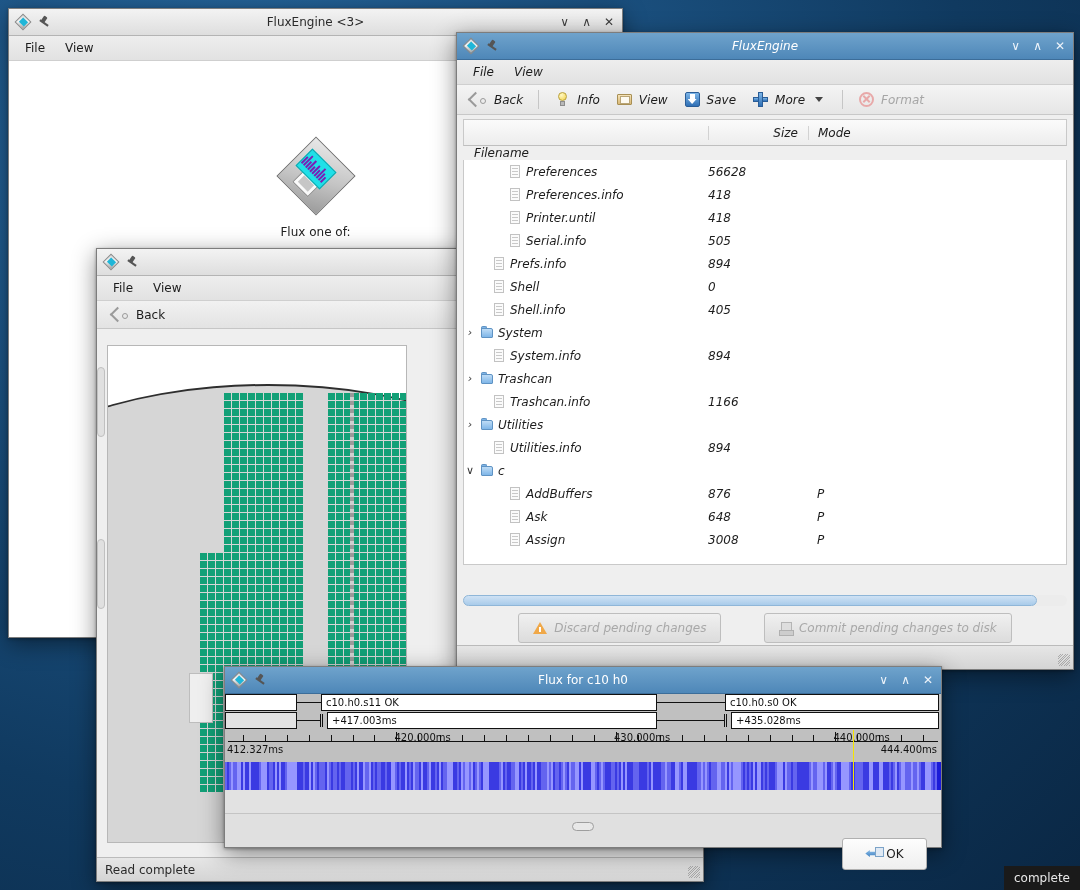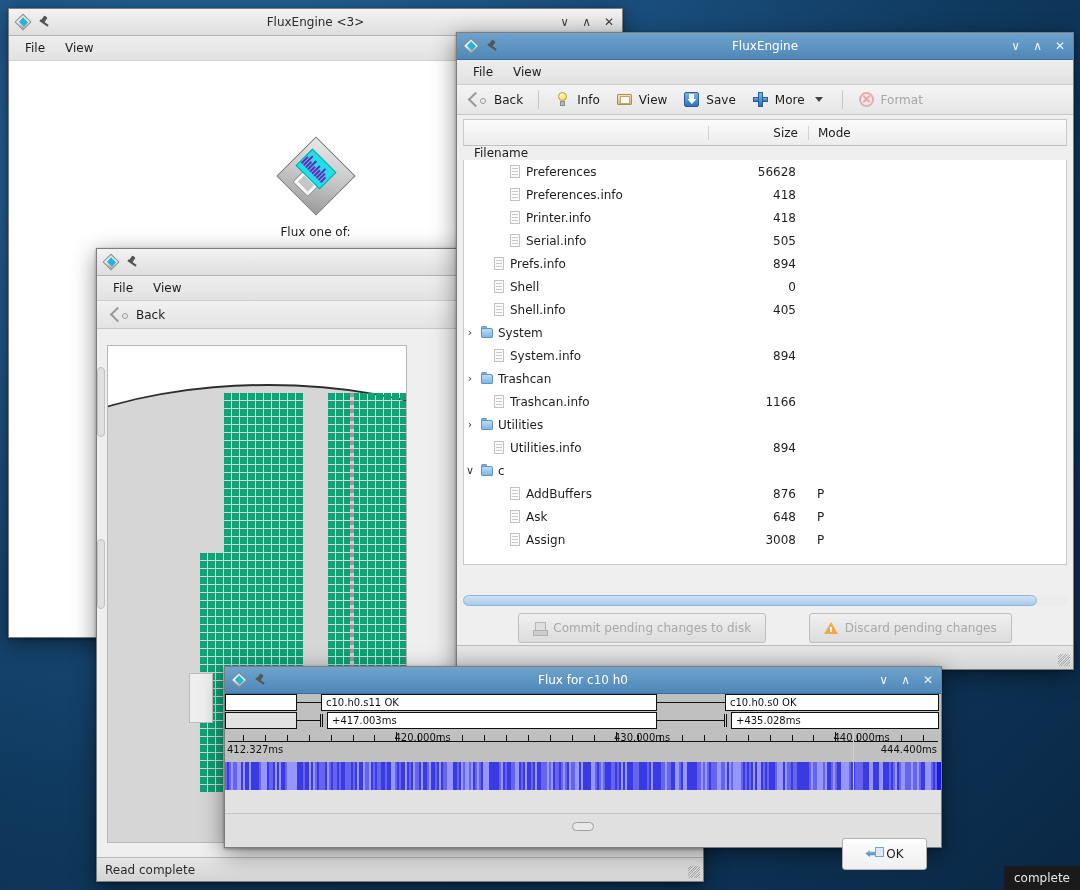--- a/index.html
+++ b/index.html
@@ -103,21 +103,21 @@
   .smline { position:absolute; left:150px; top:0; width:4px;
             background:repeating-linear-gradient(#9a9a9a 0 4px,#cfcfcf 4px 8px); }
   #win2 .sb-left { position:absolute; left:0; top:118px; width:8px; height:70px;
                    background:#e0e0e0; border:1px solid #c0c0c0; border-radius:4px; }
   #win2 .sb-left2 { position:absolute; left:0; top:290px; width:8px; height:70px;
                    background:#e0e0e0; border:1px solid #c0c0c0; border-radius:4px; }
   #win2 .stub { position:absolute; left:92px; top:424px; width:24px; height:50px;
                 background:#efefef; border:1px solid #bdbdbd; }
 
   
-  #win1 { left:456px; top:32px; width:618px; height:638px; }
+  #win1 { left:456px; top:32px; width:618px; height:638px;font-style:italic; }
   #win1 .toolbar { height:30px; display:flex; align-items:center; gap:2px; padding:0 6px;
                    background:linear-gradient(#f4f4f4,#e6e6e6); border-bottom:1px solid #c8c8c8; }
   .tsep { width:1px; height:19px; background:#c6c6c6; margin:0 6px; }
   .ic { width:17px; height:17px; position:relative; display:inline-block; flex:none; }
   .ic-bulb i { position:absolute; left:4px; top:1px; width:9px; height:9px; border-radius:50%;
                background:radial-gradient(circle at 35% 30%,#fff9c4,#f2d14a); border:1px solid #b9a03a; }
   .ic-bulb b { position:absolute; left:6px; top:10px; width:5px; height:5px; background:#b9b9b9;
                border:1px solid #8d8d8d; }
   .ic-folder i { position:absolute; left:1px; top:3px; width:15px; height:11px;
                  background:linear-gradient(#f5e2b8,#d9b976); border:1px solid #a88f54; border-radius:1px; }
@@ -143,21 +143,21 @@
            background:linear-gradient(#fbfbfb,#ededed); border-top:1px solid #c9c9c9;
            border-bottom:1px solid #bfbfbf; font-size:12px; color:#202020;
            margin:4px 6px 0 6px; border-left:1px solid #c9c9c9; border-right:1px solid #c9c9c9; }
   .lhead .c1 { flex:1; padding-left:10px;margin-top:41px; }
   .lhead .c2 { width:100px; text-align:right; padding-right:10px; border-left:1px solid #d2d2d2; }
   .lhead .c3 { width:258px; padding-left:9px; border-left:1px solid #d2d2d2; }
   .list { position:absolute; left:6px; right:6px; top:127px; height:405px; background:#fff;
           border:1px solid #c9c9c9; border-top:none; overflow:hidden; }
   .row { display:flex; align-items:center; height:23px; font-size:12px; color:#1d1d1d; }
   .row .nm { flex:1; display:flex; align-items:center; gap:5px; }
-  .row .sz { width:100px; text-align:right; padding-right:12px; }
+  .row .sz { width:100px; text-align:left; padding-right:12px; }
   .row .md { width:258px; padding-left:9px; }
   .arr { width:12px; text-align:center; font-size:11px; color:#333; flex:none; }
   .arr.sp { color:transparent; }
   .fico { width:12px; height:14px; flex:none; position:relative; }
   .fico.doc i { position:absolute; left:1px; top:0; width:10px; height:13px;
                 background:#fbfbfb; border:1px solid #c2c2c2; }
   .fico.doc b { position:absolute; left:3px; top:3px; width:6px; height:1px; background:#c9c9c9;
                 box-shadow:0 3px 0 #c9c9c9, 0 6px 0 #c9c9c9; }
   .fico.fold i { position:absolute; left:0; top:2px; width:12px; height:10px;
                  background:linear-gradient(#bedcf6,#7fb6e8); border:1px solid #5f93c4; border-radius:1px 2px 1px 1px; }
@@ -1528,21 +1528,21 @@
         <div class="sz">418</div>
         <div class="md"></div>
       </div>
       <div class="row">
         <div class="nm ind2">
           <span class="arr sp">›</span>
           <span class="fico doc">
             <i></i>
             <b></b>
           </span>
-          <span>Printer.info</span>
+          <span>Printer.until</span>
         </div>
         <div class="sz">418</div>
         <div class="md"></div>
       </div>
       <div class="row">
         <div class="nm ind2">
           <span class="arr sp">›</span>
           <span class="fico doc">
             <i></i>
             <b></b>
@@ -1710,26 +1710,26 @@
       </div>
     </div>
 
   <div class="hscroll">
     <div class="track"></div>
       <div class="thumb"></div>
   </div>
 
   <div class="btnrow">
     <div class="bigbtn">
+      <span class="ic-warn"></span>
+      <span>Discard pending changes</span>
+    </div>
+    <div class="bigbtn">
       <span class="ic-commit"></span>
       <span>Commit pending changes to disk</span>
-    </div>
-    <div class="bigbtn">
-      <span class="ic-warn"></span>
-      <span>Discard pending changes</span>
     </div>
   </div>
   <div class="notice">No changes will be written until the 'commit' button is pressed.</div>
   <div class="statusbar">
     <span class="grip"></span>
   </div>
 </div>
 
 <div class="win" id="winflux">
   <div class="tbar active">

